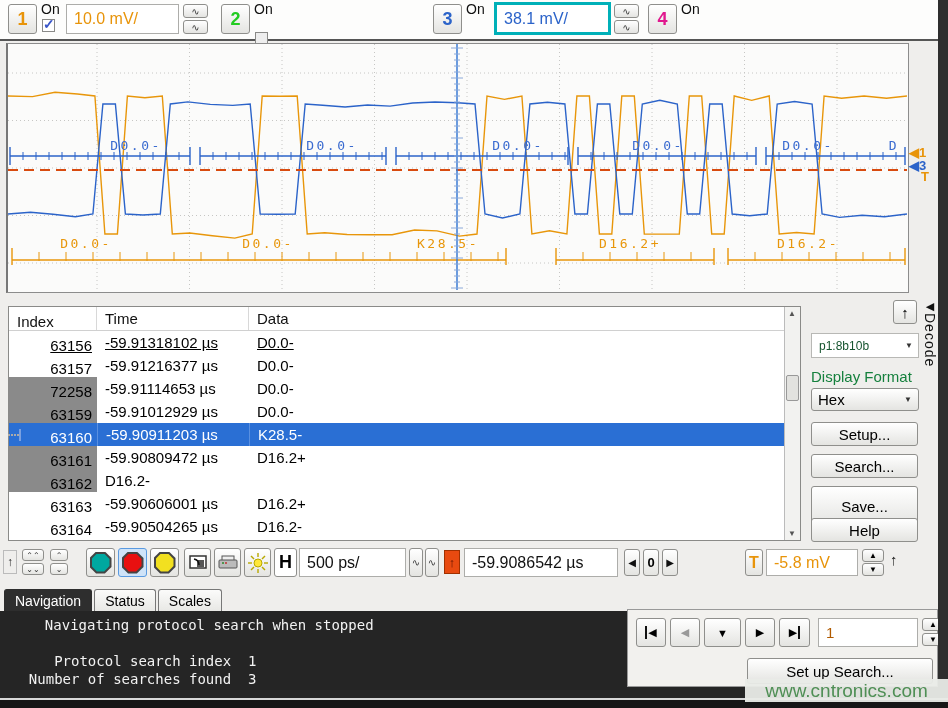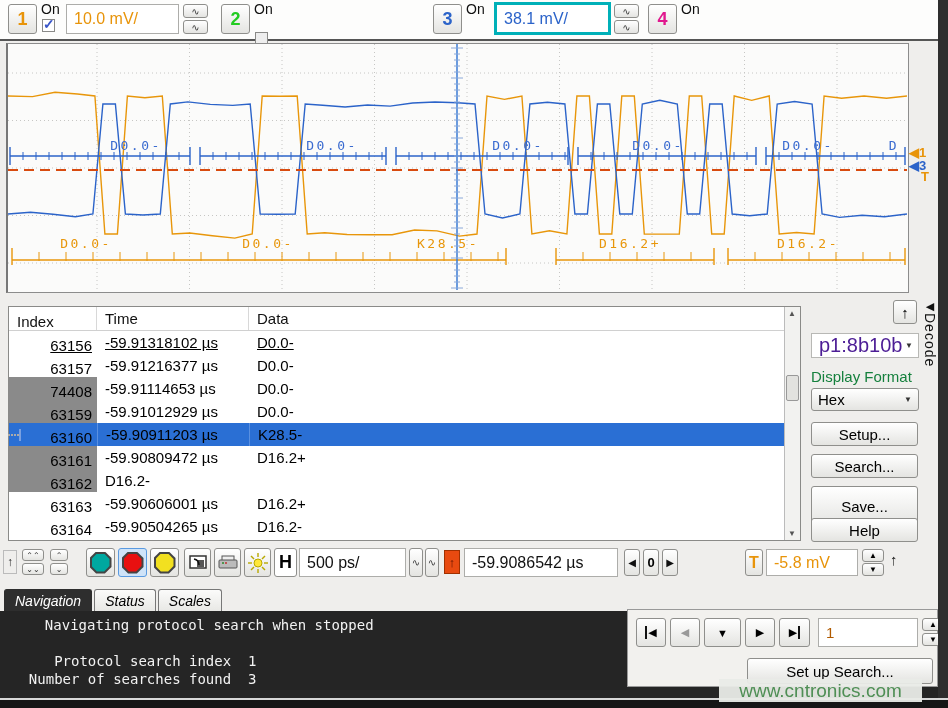--- a/index.html
+++ b/index.html
@@ -16,21 +16,21 @@
   .wavebtn { font-size:10px; color:#333; }
   
   .tbl { background:#fff; border:1px solid #8a8a88; }
   .tbl-header { display:flex; height:24px; align-items:center; font-size:15px; color:#111;
                 border-bottom:1px solid #d0d0d0; }
   .tbl-row { display:flex; height:23px; align-items:center; font-size:15px; color:#000; }
   .c-index { width:88px; text-align:right; padding-right:5px; position:relative; height:100%; display:flex; align-items:flex-end; justify-content:flex-end; }
   .c-time  { width:152px; padding-left:8px; height:100%; display:flex; align-items:center; }
   .c-data  { flex:1; padding-left:8px; height:100%; display:flex; align-items:center; }
   .hdr-cell { border-right:1px solid #d8d8d8; }
-  .row-sel { background:#2a6fd4; color:#000000; }
+  .row-sel { background:#2a6fd4; color:#ffffff; }
   .idx-gray { background:#8a8a8a; }
   .u { text-decoration:underline; }
   
   .tab { height:22px; padding:0 10px; font-size:14px; border:1px solid #777; border-bottom:none;
          border-radius:3px 3px 0 0; display:flex; align-items:center; background:linear-gradient(#fbfbfa,#e8e8e5); color:#000; }
   .tab.active { background:#2e2e2e; color:#fff; border-color:#2e2e2e; }
   .console-line { white-space:pre; font-family:"DejaVu Sans Mono", monospace; font-size:14px;
                   color:#f2f2f2; line-height:18px; }
   .octo-outer { width:22px; height:22px; clip-path:polygon(30% 0,70% 0,100% 30%,100% 70%,70% 100%,30% 100%,0 70%,0 30%); background:#444; display:flex; align-items:center; justify-content:center; }
   .octo-inner { width:18px; height:18px; clip-path:polygon(30% 0,70% 0,100% 30%,100% 70%,70% 100%,30% 100%,0 70%,0 30%); }
@@ -316,21 +316,21 @@
       </div>
     <div class="c-time">
         <span>-59.91216377 µs</span>
       </div>
     <div class="c-data">
         <span>D0.0-</span>
       </div>
   </div>
   <div class="tbl-row">
     <div class="c-index idx-gray">
-        <span>74408</span>
+        <span>72258</span>
       </div>
     <div class="c-time">
         <span>-59.91114653 µs</span>
       </div>
     <div class="c-data">
         <span>D0.0-</span>
       </div>
   </div>
   <div class="tbl-row">
     <div class="c-index idx-gray">
@@ -409,21 +409,21 @@
 
 <div class="abs btn3d" style="left:893px;top:300px;width:24px;height:24px;">
   <span style="font-size:15px;font-weight:bold;">↑</span>
 </div>
 <div class="abs" style="left:921px;top:300px;width:18px;height:100px;display:flex;flex-direction:column;align-items:center;">
   <span style="font-size:11px;color:#111;">◀</span>
   <span class="vertical-text">Decode</span>
 </div>
 
 <div class="abs field" style="left:811px;top:333px;width:108px;height:25px;border:1px solid #b8b8b5;justify-content:space-between;padding-right:5px;">
-  <span style="color:#4c1d95;font-size:20px;">p1:8b10b</span>
+  <span style="color:#14532d;font-size:12px;">p1:8b10b</span>
   <span style="font-size:8px;color:#333;">▼</span>
 </div>
 <div class="abs" style="left:811px;top:368px;font-size:15px;color:#15803d;">Display Format</div>
 <div class="abs btn3d" style="left:811px;top:388px;width:108px;height:23px;justify-content:space-between;padding:0 6px;">
   <span style="font-size:15px;">Hex</span>
   <span style="font-size:8px;color:#333;">▼</span>
 </div>
 <div class="abs btn3d" style="left:811px;top:422px;width:107px;height:24px;font-size:15px;">
   <span>Setup...</span>
 </div>
@@ -536,21 +536,21 @@
   </div>
   <div class="abs btn3d" style="left:862px;top:3px;width:22px;height:13px;font-size:8px;">
       <span>▲</span>
     </div>
   <div class="abs btn3d" style="left:862px;top:17px;width:22px;height:13px;font-size:8px;">
       <span>▼</span>
     </div>
   <div class="abs" style="left:890px;top:5px;font-size:15px;color:#222;">↑</div>
 </div>
 
-<div class="abs" style="left:4px;top:589px;display:flex;gap:2px;font-style:italic;">
+<div class="abs" style="left:4px;top:589px;display:flex;gap:2px;">
   <div class="tab active">
       <span>Navigation</span>
     </div>
   <div class="tab">
       <span>Status</span>
     </div>
   <div class="tab">
       <span>Scales</span>
     </div>
 </div>
@@ -588,15 +588,15 @@
       <span>▼</span>
     </div>
   <div class="abs btn3d" style="left:119px;top:48px;width:186px;height:26px;font-size:15px;">
     <span>Set up Search...</span>
   </div>
 </div>
 
 <div class="abs" style="left:938px;top:0;width:10px;height:708px;background:#2e2e2e;"></div>
 <div class="abs" style="left:0;top:698px;width:948px;height:10px;background:#161616;border-top:2px solid #d8d8d8;"></div>
 
-<div class="abs" style="left:719px;top:679px;width:203px;height:23px;background:rgba(233,235,231,0.95);display:flex;align-items:center;justify-content:center;z-index:50;">
+<div class="abs" style="left:745px;top:679px;width:203px;height:23px;background:rgba(233,235,231,0.95);display:flex;align-items:center;justify-content:center;z-index:50;">
   <span style="color:#4f8f55;font-size:19px;">www.cntronics.com</span>
 </div>
 
 </body></html>

